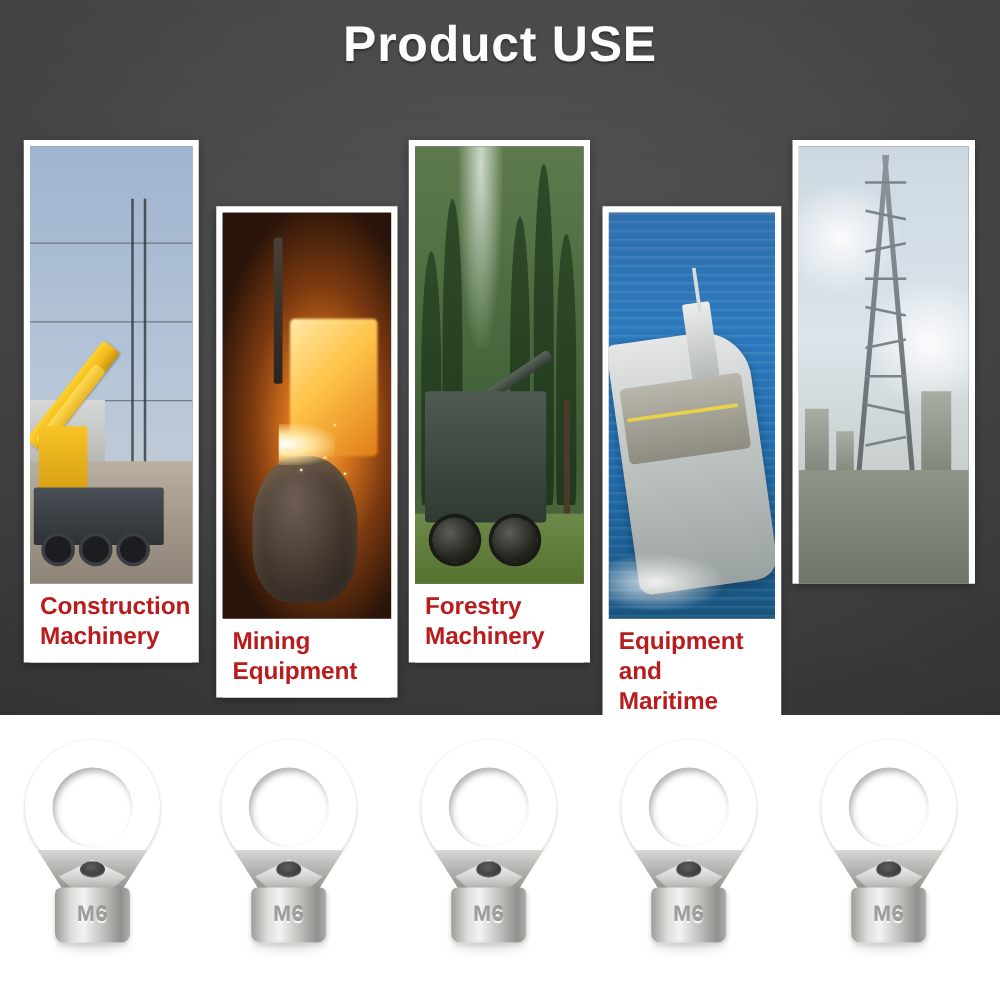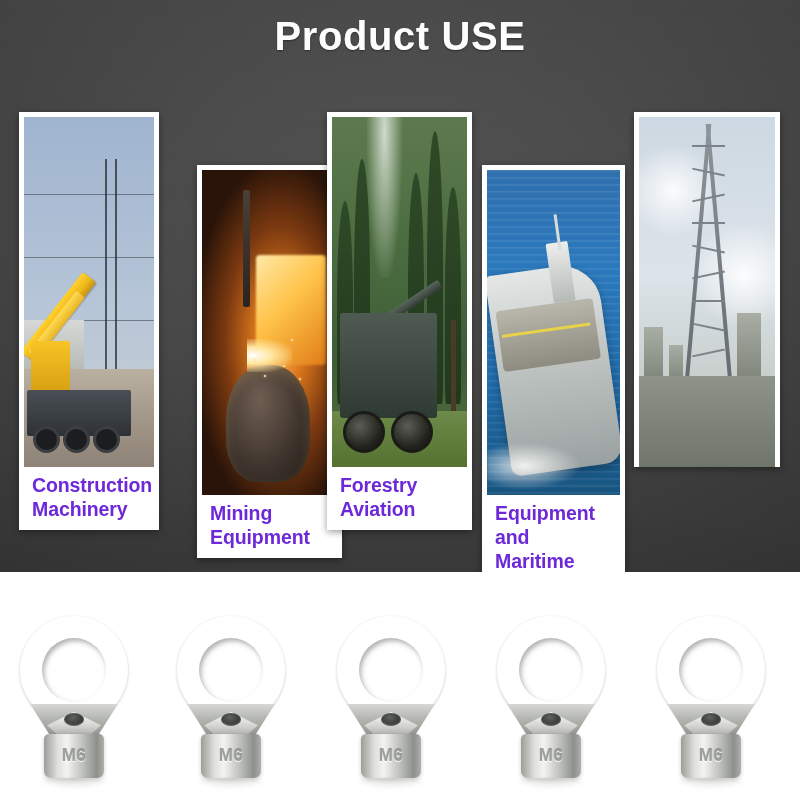--- a/index.html
+++ b/index.html
@@ -67,33 +67,33 @@
     width: 100%;
     overflow: hidden;
     background: #777;
   }
   .photo > .scene {
     position: absolute;
     inset: 0;
   }
   .caption {
     background: #ffffff;
-    color: #6d28d9;
+    color: #b91c1c;
     font-size: 19.5px;
     font-weight: bold;
     line-height: 1.22;
     padding: 7px 7px 8px 8px;
     box-sizing: border-box;
     letter-spacing: -0.1px;
   }
 
   
   #card-construction { left: 19px;  top: 112px; width: 140px; }
   #card-construction .photo { height: 350px; }
-  #card-mining       { left: 173px; top: 165px; width: 145px; margin-left: 24px; }
+  #card-mining       { left: 173px; top: 165px; width: 145px; }
   #card-mining       .photo { height: 325px; }
   #card-forestry     { left: 327px; top: 112px; width: 145px; }
   #card-forestry     .photo { height: 350px; }
   #card-aviation     { left: 482px; top: 165px; width: 143px; }
   #card-aviation     .photo { height: 325px; }
   #card-electric     { left: 634px; top: 112px; width: 146px; }
   #card-electric     .photo { height: 350px; }
 
   
   .sc-construction { background: linear-gradient(180deg, #9fb4cf 0%, #b7c6d8 55%, #c9cfd0 100%); }
@@ -295,21 +295,21 @@
   }
   .nut-row {
     position: absolute;
     left: 0;
     top: 0;
     width: 800px;
     height: 228px;
   }
   .nut {
     position: absolute;
-    top: 44px;
+    top: 20px;
     width: 122px;
     height: 168px;
   }
   .nut .ring {
     position: absolute;
     left: 50%;
     top: 0;
     transform: translateX(-50%);
     width: 108px;
     height: 108px;
@@ -478,21 +478,21 @@
           <div class="trunk" style="left:8%"></div>
           <div class="trunk" style="left:62%"></div>
           <div class="trunk" style="left:88%"></div>
           <div class="grass"></div>
           <div class="arm"></div>
           <div class="machine"></div>
           <div class="bigwheel bw1"></div>
           <div class="bigwheel bw2"></div>
         </div>
       </div>
-      <div class="caption">Forestry Aviation</div>
+      <div class="caption">Forestry Machinery</div>
     </div>
 
     <div class="card" id="card-aviation">
       <div class="photo">
         <div class="scene sc-aviation">
           <div class="water"></div>
           <div class="ship">
             <div class="deck"></div>
             <div class="stripe"></div>
             <div class="tower"></div>

